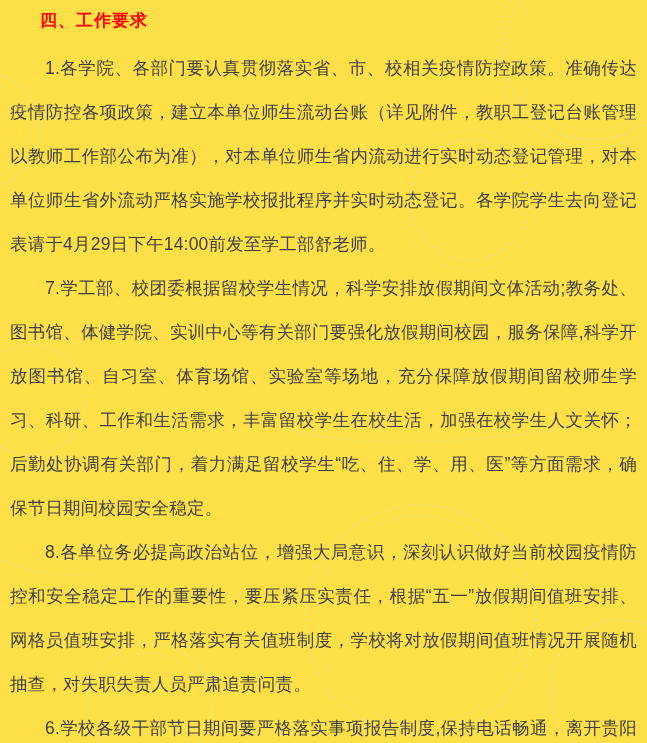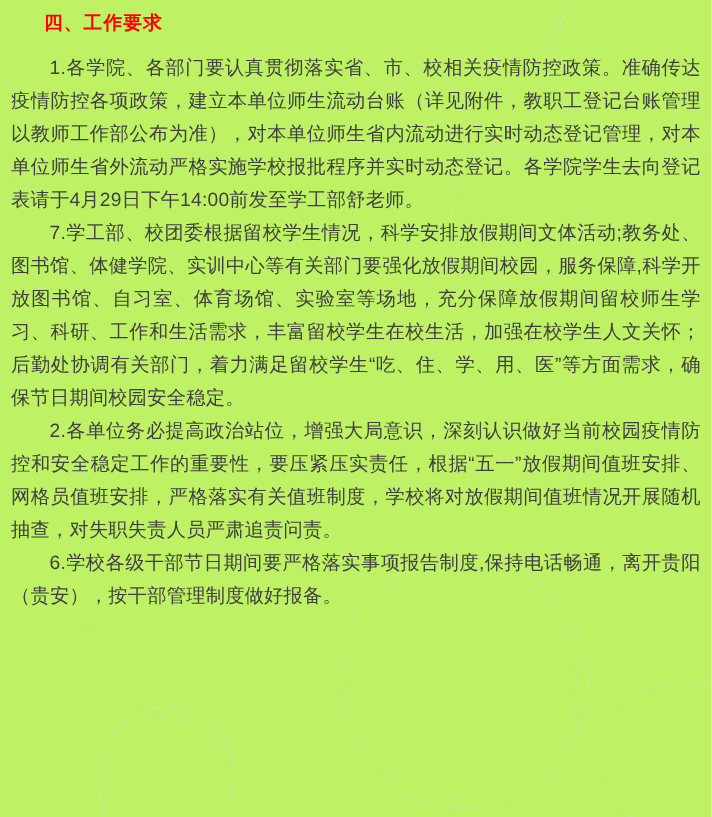--- a/index.html
+++ b/index.html
@@ -4,21 +4,21 @@
 <style>
   html, body {
     margin: 0;
     padding: 0;
     background: #ffffff;
   }
   .page {
     position: relative;
     width: 647px;
     height: 743px;
-    background: #bef264;
+    background: #fde047;
     overflow: hidden;
     font-family: "Liberation Sans", sans-serif;
   }
   .watermark {
     position: absolute;
     top: 0;
     left: 0;
     width: 647px;
     height: 743px;
     pointer-events: none;
@@ -32,21 +32,21 @@
     margin: 0 0 12px 30px;
     font-size: 17px;
     line-height: 26px;
     font-weight: bold;
     color: #ff0000;
     letter-spacing: 1px;
   }
   .para {
     margin: 0;
     font-size: 17.5px;
-    line-height: 30px;
+    line-height: 44px;
     color: #3f3f3f;
     text-indent: 2em;
     text-align: justify;
     letter-spacing: 0.2px;
   }
 </style>
 </head>
 <body>
 
 <div class="page">
@@ -77,17 +77,17 @@
       <path d="M300 432 q 60 14 160 8 q 80 -5 140 -18" stroke-dasharray="1 2"></path>
       <path d="M0 560 q 40 18 90 14" stroke-dasharray="1 2"></path>
     </g>
   </svg>
 
   <div class="content">
     <h2 class="heading">四、工作要求</h2>
 
     <p class="para">1.各学院、各部门要认真贯彻落实省、市、校相关疫情防控政策。准确传达疫情防控各项政策，建立本单位师生流动台账（详见附件，教职工登记台账管理以教师工作部公布为准），对本单位师生省内流动进行实时动态登记管理，对本单位师生省外流动严格实施学校报批程序并实时动态登记。各学院学生去向登记表请于4月29日下午14:00前发至学工部舒老师。</p>
     <p class="para">7.学工部、校团委根据留校学生情况，科学安排放假期间文体活动;教务处、图书馆、体健学院、实训中心等有关部门要强化放假期间校园，服务保障,科学开放图书馆、自习室、体育场馆、实验室等场地，充分保障放假期间留校师生学习、科研、工作和生活需求，丰富留校学生在校生活，加强在校学生人文关怀；后勤处协调有关部门，着力满足留校学生“吃、住、学、用、医”等方面需求，确保节日期间校园安全稳定。</p>
-    <p class="para">2.各单位务必提高政治站位，增强大局意识，深刻认识做好当前校园疫情防控和安全稳定工作的重要性，要压紧压实责任，根据“五一”放假期间值班安排、网格员值班安排，严格落实有关值班制度，学校将对放假期间值班情况开展随机抽查，对失职失责人员严肃追责问责。</p>
+    <p class="para">8.各单位务必提高政治站位，增强大局意识，深刻认识做好当前校园疫情防控和安全稳定工作的重要性，要压紧压实责任，根据“五一”放假期间值班安排、网格员值班安排，严格落实有关值班制度，学校将对放假期间值班情况开展随机抽查，对失职失责人员严肃追责问责。</p>
     <p class="para">6.学校各级干部节日期间要严格落实事项报告制度,保持电话畅通，离开贵阳（贵安），按干部管理制度做好报备。</p>
   </div>
 
 </div>
 
 </body></html>

